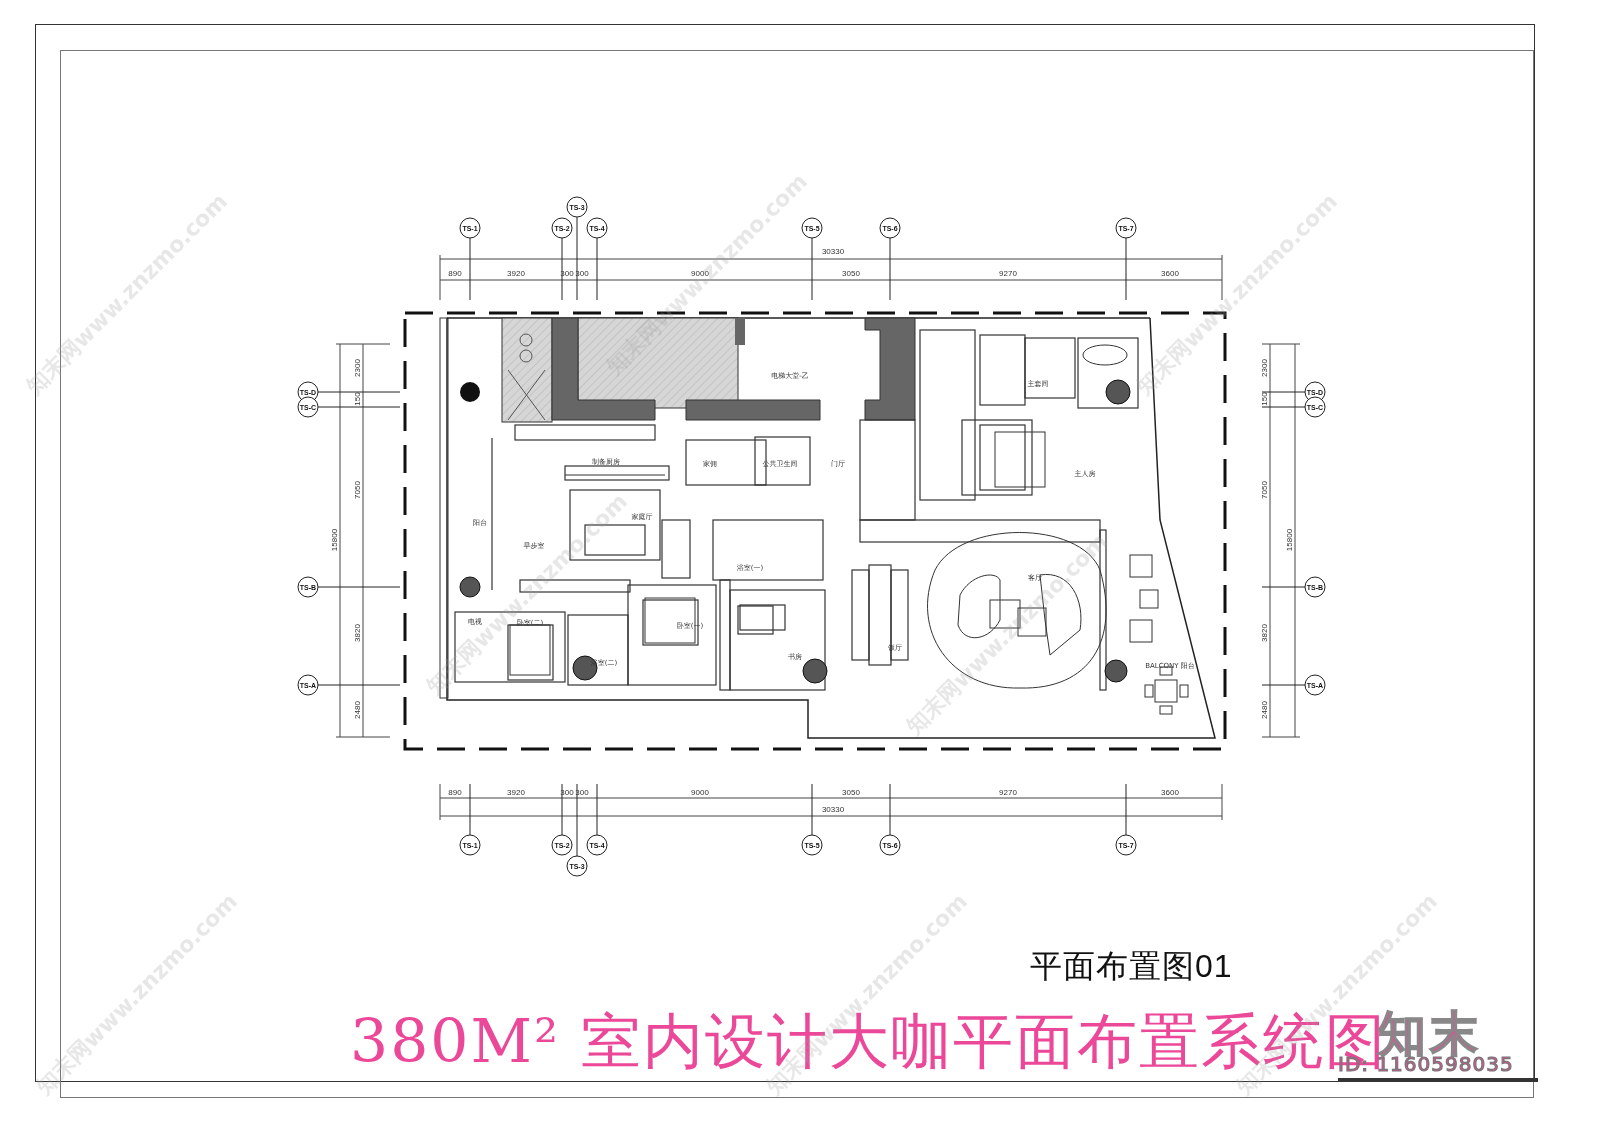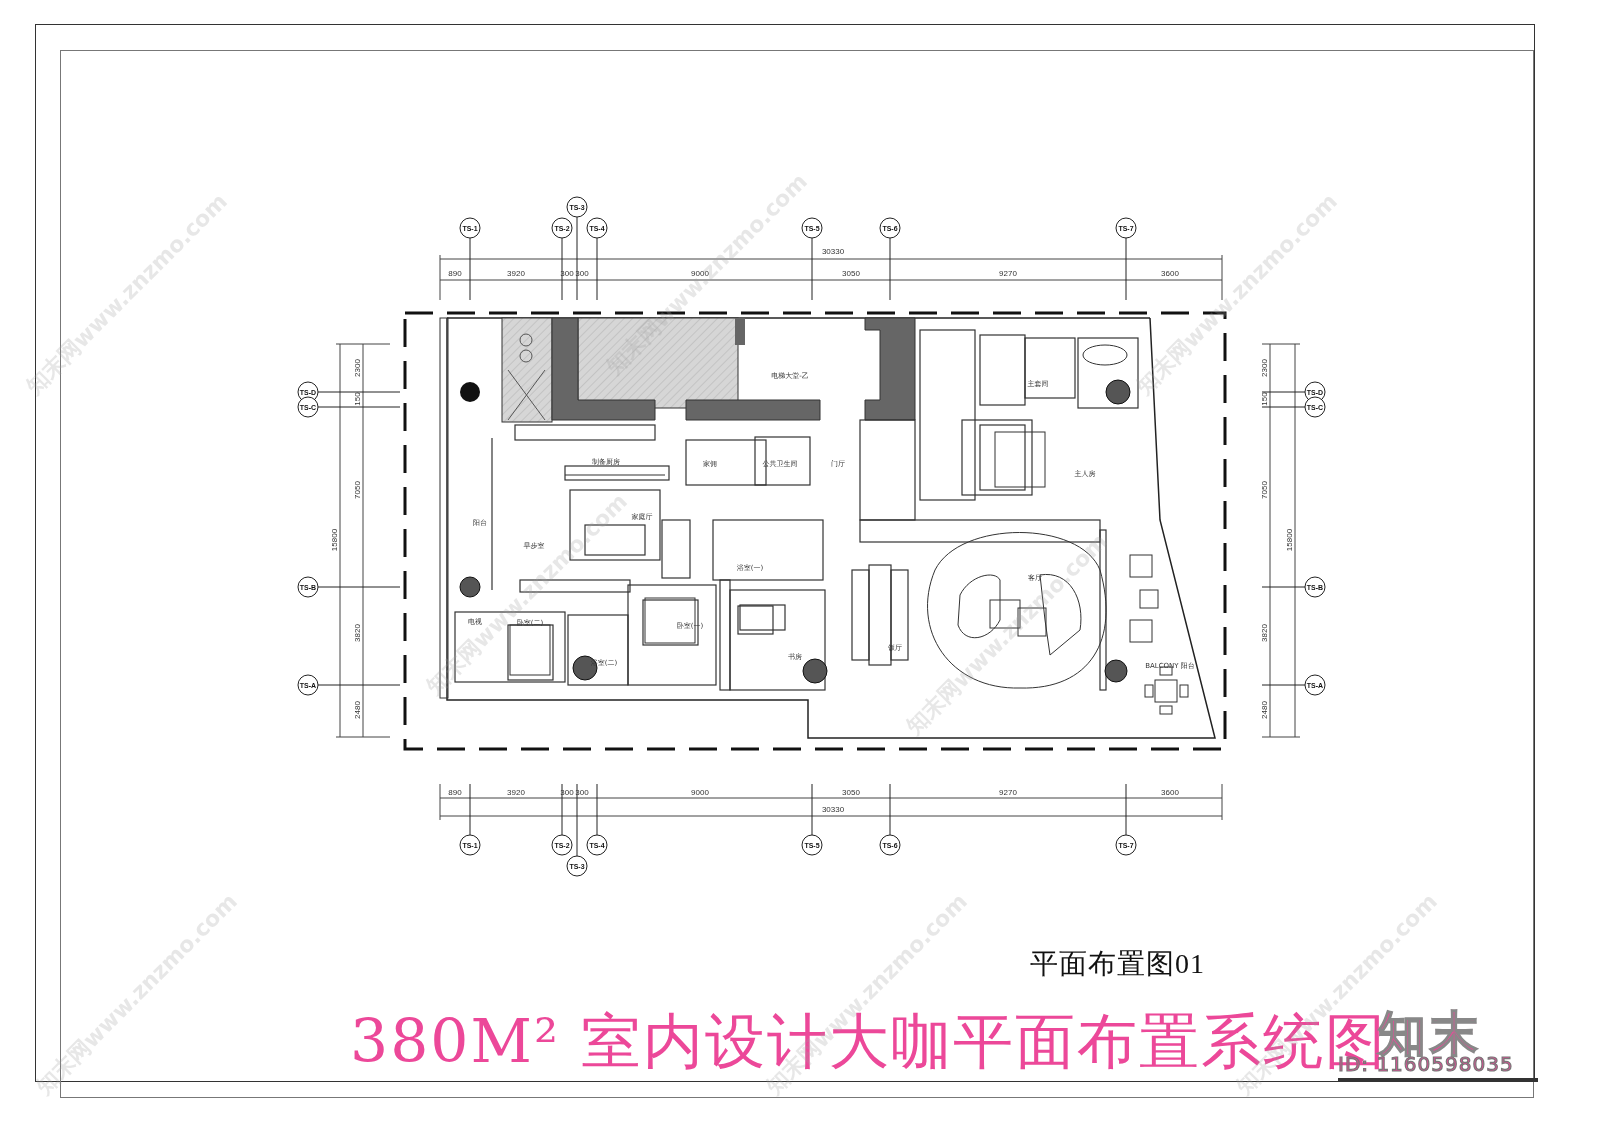--- a/index.html
+++ b/index.html
@@ -1,20 +1,20 @@
 <!DOCTYPE html>
 <html><head>
 <meta charset="utf-8">
 <style>
   html,body{margin:0;padding:0;background:#fff;}
   body{width:1600px;height:1130px;position:relative;overflow:hidden;font-family:"DejaVu Sans","Liberation Sans",sans-serif;}
   .frame-outer{position:absolute;left:35px;top:24px;width:1500px;height:1058px;border:1.5px solid #333;box-sizing:border-box;}
   .frame-inner{position:absolute;left:60px;top:50px;width:1474px;height:1048px;border:1px solid #777;box-sizing:border-box;}
   svg.plan{position:absolute;left:0;top:0;}
-  .sheet-title{position:absolute;left:1030px;top:945px;font-family:Liberation Serif, serif;font-size:28px;color:#111;letter-spacing:1px;}
+  .sheet-title{position:absolute;left:1030px;top:945px;font-family:Liberation Sans, sans-serif;font-size:32px;color:#111;letter-spacing:1px;}
   .main-title{position:absolute;left:350px;top:1002px;font-family:"DejaVu Serif","Liberation Serif",serif;font-size:60px;color:#ec4899;letter-spacing:2px;white-space:nowrap;}
   .brand{position:absolute;left:1378px;top:1002px;font-size:48px;color:#ec4899;-webkit-text-stroke:1.3px #888;font-weight:bold;letter-spacing:4px;}
   .id-label{position:absolute;left:1338px;top:1052px;font-size:20px;color:#ec4899;-webkit-text-stroke:1.2px #777;white-space:nowrap;letter-spacing:1px;}
   .bottom-bar{position:absolute;left:1338px;top:1078px;width:200px;height:4px;background:#333;}
   .wm{position:absolute;font-size:22px;color:rgba(160,160,160,0.25);font-weight:bold;white-space:nowrap;transform:rotate(-45deg);transform-origin:left top;pointer-events:none;}
 </style>
 </head>
 <body>
 
 <div class="frame-outer"></div>

